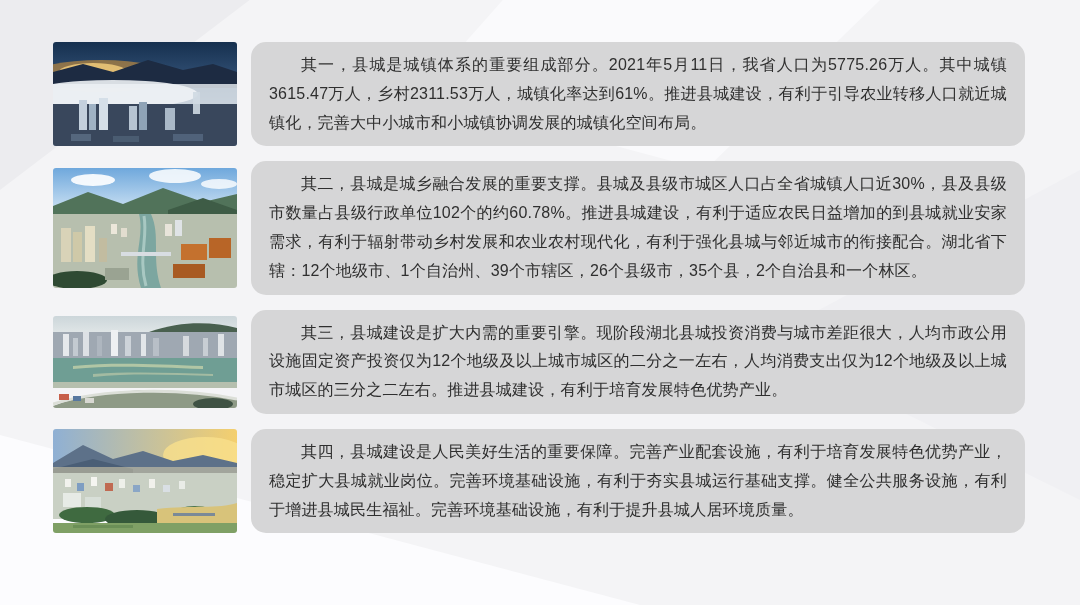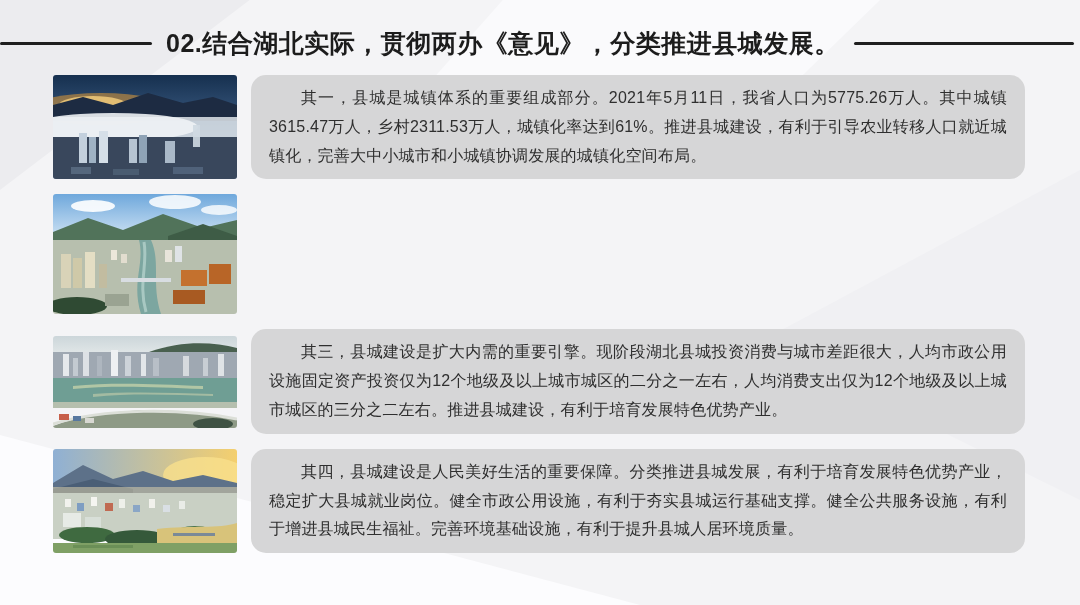--- a/index.html
+++ b/index.html
@@ -45,25 +45,20 @@
 <body>
 
 <div class="slide">
   <div class="bgpoly poly-a"></div>
   <div class="bgpoly poly-b"></div>
   <div class="bgpoly poly-c"></div>
   <div class="bgpoly poly-d"></div>
 
   <div class="content">
 
-    <header class="title-row">
-      <span class="rule left"></span>
-      <h1 class="title">02.结合湖北实际，贯彻两办《意见》，分类推进县城发展。</h1>
-      <span class="rule right"></span>
-    </header>
 
 
     <main class="rows">
 
       <section class="row">
         <figure class="photo p1">
           <svg viewBox="0 0 184 104" preserveAspectRatio="none" xmlns="http://www.w3.org/2000/svg">
             <defs>
               <linearGradient id="sky1" x1="0" y1="0" x2="0" y2="1">
                 <stop offset="0" stop-color="#16304f"></stop>
@@ -122,20 +117,23 @@
             <rect x="68" y="60" width="6" height="9" fill="#e2ddcf"></rect>
             <rect x="112" y="56" width="7" height="12" fill="#e8e4da"></rect>
             <rect x="122" y="52" width="7" height="16" fill="#dfe3e6"></rect>
             <rect x="128" y="76" width="26" height="16" fill="#c4712e"></rect>
             <rect x="156" y="70" width="22" height="20" fill="#b86527"></rect>
             <rect x="120" y="96" width="32" height="14" fill="#a85a22"></rect>
             <ellipse cx="24" cy="112" rx="30" ry="9" fill="#2f4a33"></ellipse>
             <rect x="52" y="100" width="24" height="12" fill="#9aa392"></rect>
           </svg>
         </figure>
+        <div class="card">
+          <p>其二，县城是城乡融合发展的重要支撑。县城及县级市城区人口占全省城镇人口近30%，县及县级市数量占县级行政单位102个的约60.78%。推进县城建设，有利于适应农民日益增加的到县城就业安家需求，有利于辐射带动乡村发展和农业农村现代化，有利于强化县城与邻近城市的衔接配合。湖北省下辖：12个地级市、1个自治州、39个市辖区，26个县级市，35个县，2个自治县和一个林区。</p>
+        </div>
       </section>
 
       <section class="row">
         <figure class="photo p3">
           <svg viewBox="0 0 184 92" preserveAspectRatio="none" xmlns="http://www.w3.org/2000/svg">
             <defs>
               <linearGradient id="sky3" x1="0" y1="0" x2="0" y2="1">
                 <stop offset="0" stop-color="#ccd6da"></stop>
                   <stop offset="1" stop-color="#e8ecec"></stop>
               </linearGradient>
@@ -200,19 +198,19 @@
             <ellipse cx="34" cy="86" rx="28" ry="8" fill="#3f6a40"></ellipse>
             <ellipse cx="84" cy="90" rx="32" ry="9" fill="#35593a"></ellipse>
             <ellipse cx="142" cy="84" rx="20" ry="7" fill="#46714a"></ellipse>
             <path d="M104 80 C140 76 165 80 184 74 L184 96 C150 100 120 96 104 96 Z" fill="#d8c37a"></path>
             <rect x="120" y="84" width="42" height="3" fill="#7b8a97"></rect>
             <rect y="94" width="184" height="10" fill="#7fa065"></rect>
             <rect x="20" y="96" width="60" height="3" fill="#6b8f57"></rect>
           </svg>
         </figure>
         <div class="card">
-          <p>其四，县城建设是人民美好生活的重要保障。分类推进县城发展，有利于培育发展特色优势产业，稳定扩大县城就业岗位。健全市政公用设施，有利于夯实县城运行基础支撑。健全公共服务设施，有利于增进县城民生福祉。完善环境基础设施，有利于提升县城人居环境质量。</p>
+          <p>其四，县城建设是人民美好生活的重要保障。完善产业配套设施，有利于培育发展特色优势产业，稳定扩大县城就业岗位。完善环境基础设施，有利于夯实县城运行基础支撑。健全公共服务设施，有利于增进县城民生福祉。完善环境基础设施，有利于提升县城人居环境质量。</p>
         </div>
       </section>
 
     </main>
   </div>
 </div>
 
 </body></html>

